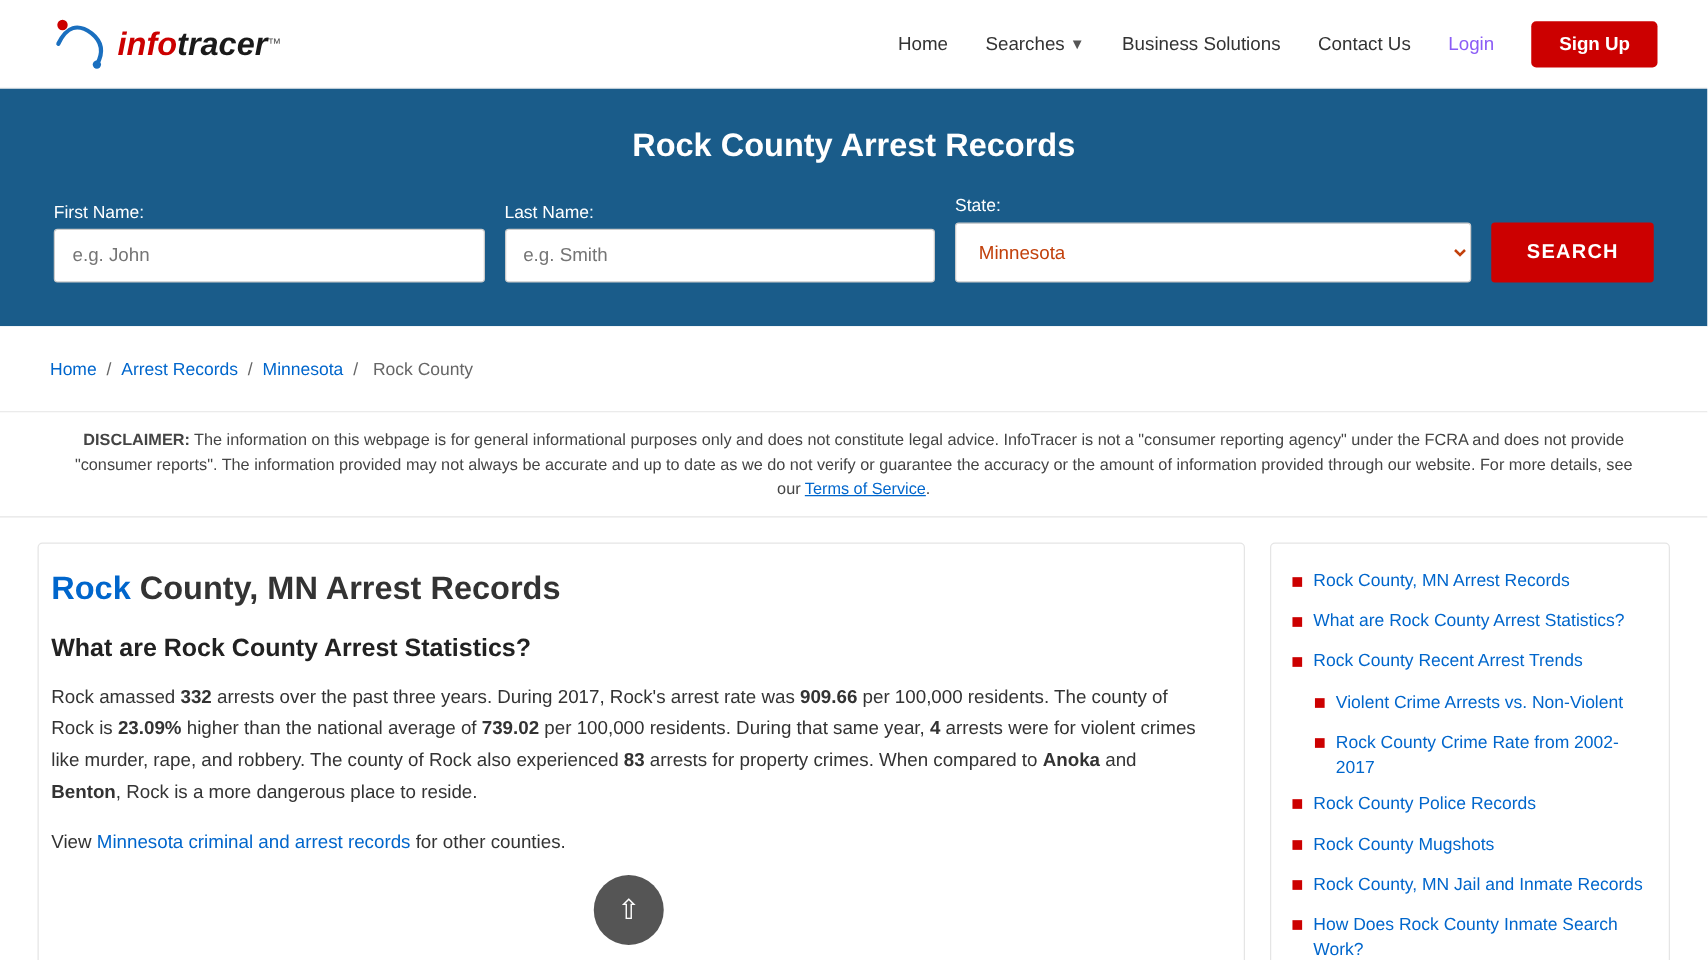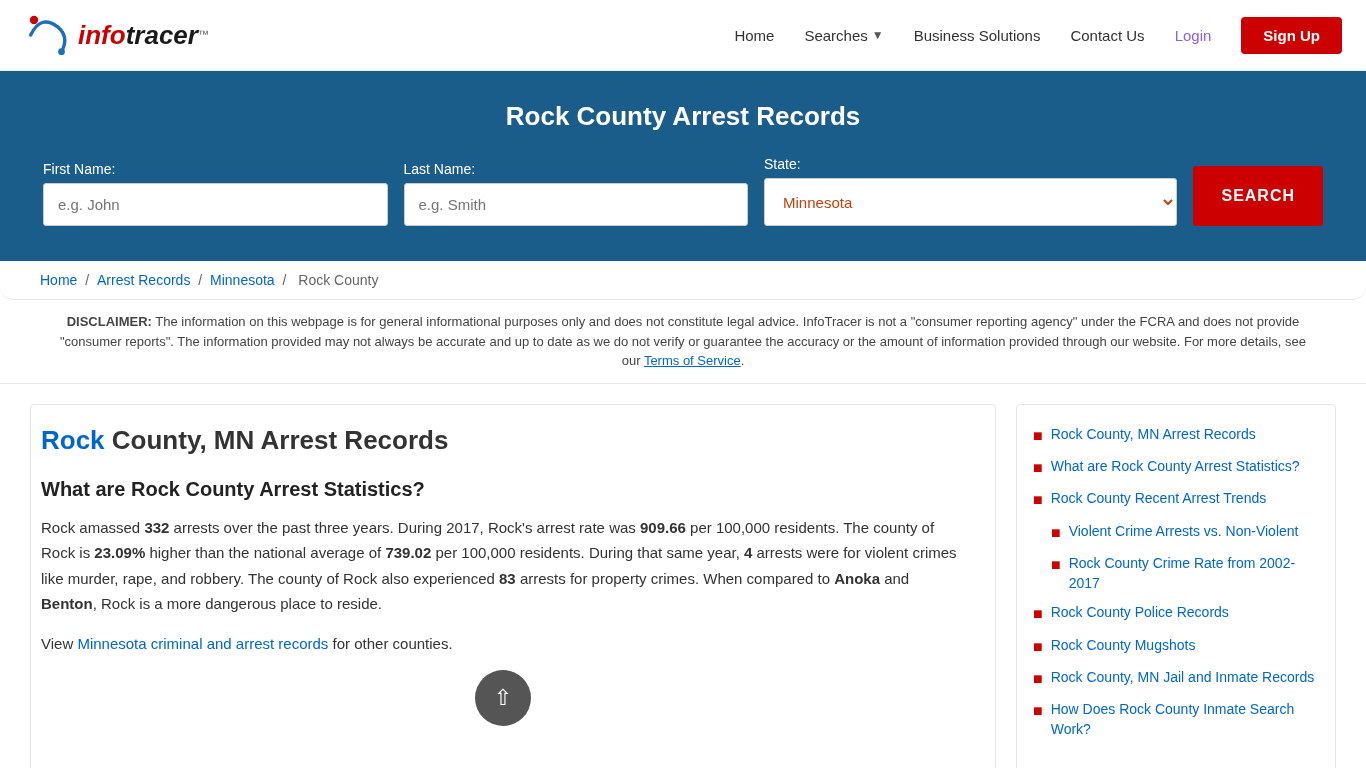--- a/index.html
+++ b/index.html
@@ -3,21 +3,21 @@
   <meta charset="utf-8">
   <style>
     * { margin: 0; padding: 0; box-sizing: border-box; }
     body { font-family: Arial, sans-serif; font-size: 15px; color: #333; background: #fff; }
 
     
     .header {
       display: flex;
       align-items: center;
       justify-content: space-between;
-      padding: 10px 24px;
+      padding: 10px 40px;
       border-bottom: 1px solid #eee;
       background: #fff;
     }
     .logo-area {
       display: flex;
       align-items: center;
     }
     .logo-icon {
       width: 50px;
       height: 50px;
@@ -109,31 +109,30 @@
     .btn-search {
       background: #cc0000;
       color: #fff;
       border: none;
       padding: 12px 28px;
       font-size: 16px;
       font-weight: bold;
       letter-spacing: 1px;
       border-radius: 3px;
       cursor: pointer;
-      height: 60px;
+      height: 48px;
       white-space: nowrap;
     }
 
     
     .breadcrumb {
       background: #fff;
-      padding: 11px 40px;
+      padding: 26px 40px;
       border-bottom: 1px solid #e5e5e5;
       font-size: 14px;
-      border-radius: 14px;
     }
     .breadcrumb a {
       color: #0066cc;
       text-decoration: none;
     }
     .breadcrumb span { color: #666; margin: 0 4px; }
 
     
     .disclaimer {
       background: #fff;

